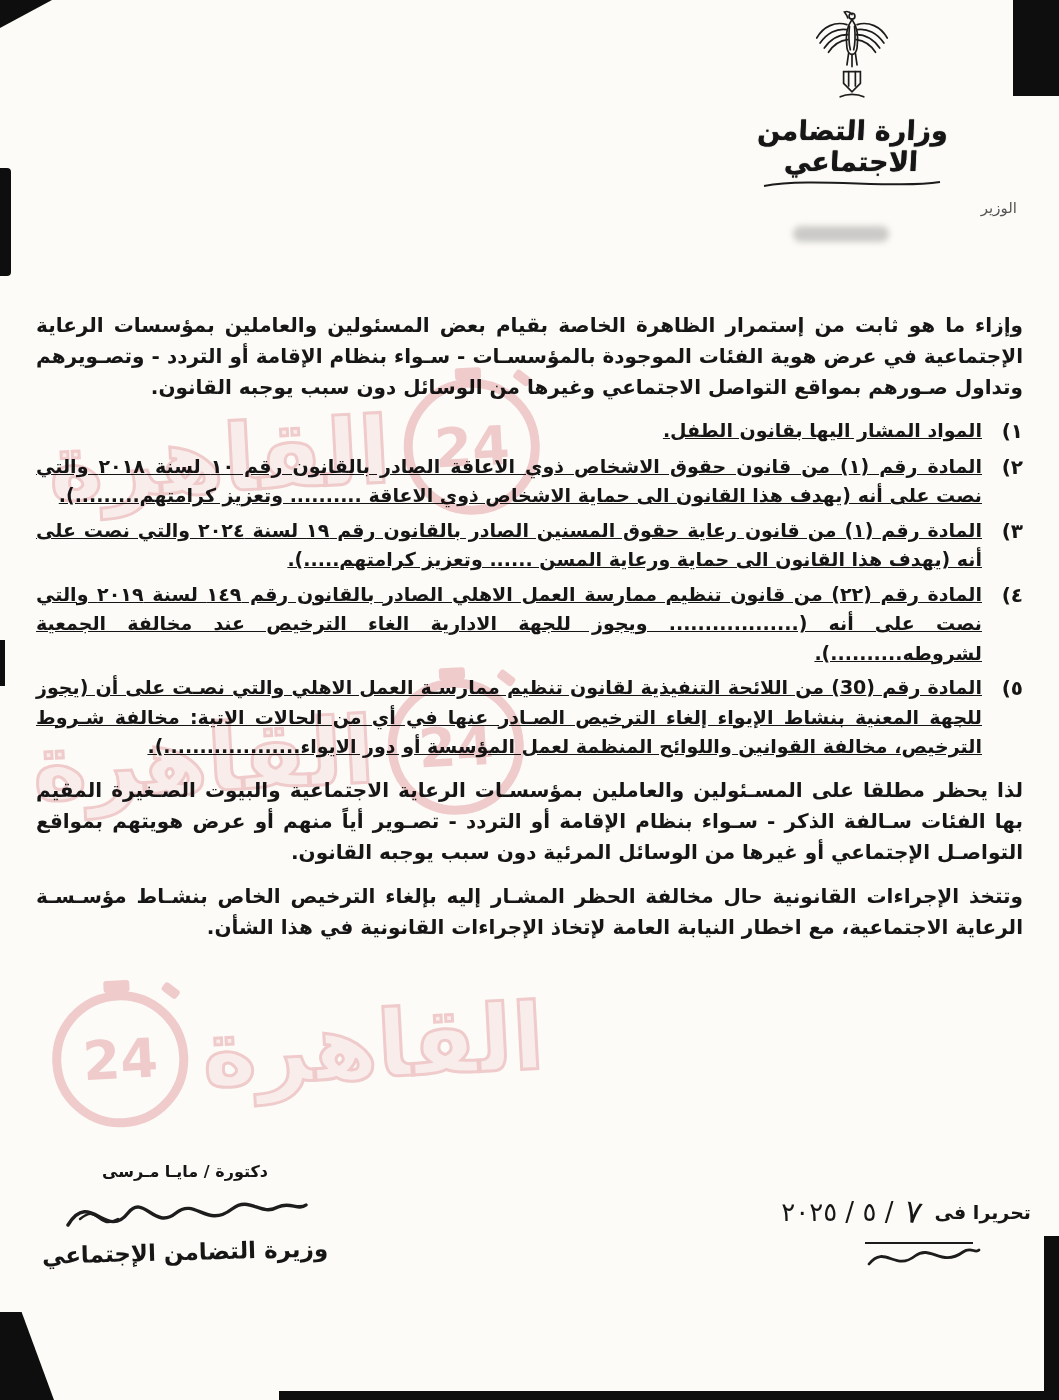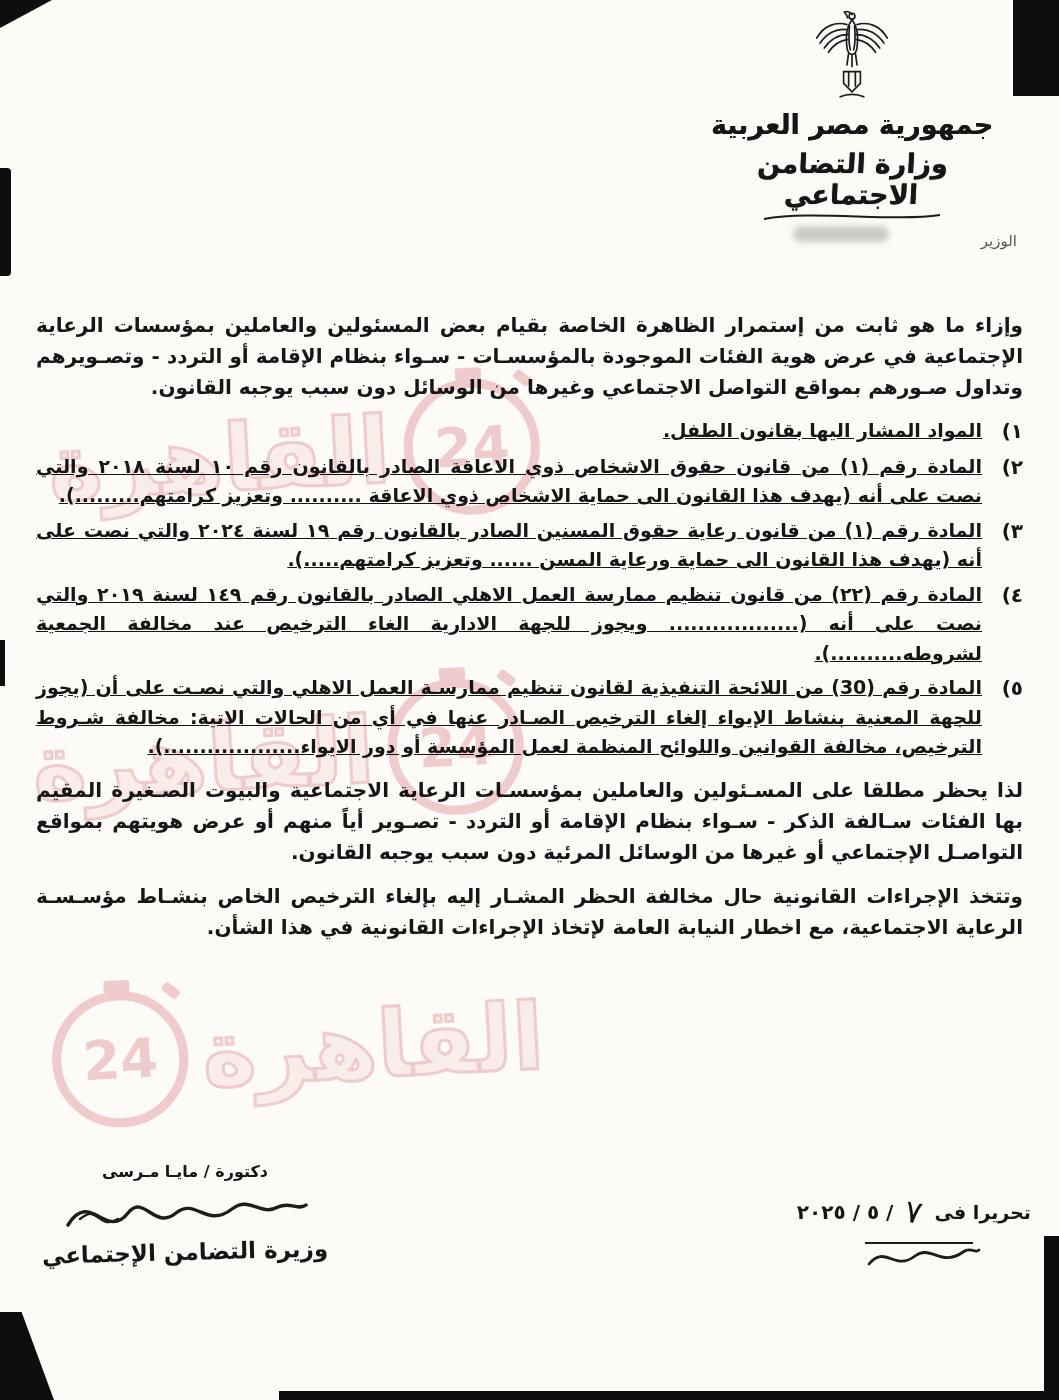--- a/index.html
+++ b/index.html
@@ -65,21 +65,21 @@
   .sig{position:absolute;top:1162px;left:30px;width:310px;text-align:center;z-index:2;}
   .sig-name{font-size:16px;font-weight:bold;letter-spacing:0;}
   .sig-scribble{display:block;margin:2px auto -6px;}
   .sig-title{font-size:23px;font-weight:bold;transform:rotate(-1.5deg);}
 
   
   .dateline{position:absolute;top:1196px;right:28px;width:250px;z-index:2;text-align:right;}
   .date-row{display:flex;align-items:center;gap:12px;justify-content:flex-start;}
   .date-label{font-size:19px;font-weight:bold;}
   .date-day{font-size:32px;font-weight:400;display:inline-block;transform:rotate(10deg);line-height:1;}
-  .date-rest{font-size:20px;font-weight:bold;}
+  .date-rest{font-size:26px;font-weight:normal;}
   .date-rule{width:108px;border-bottom:2.5px solid #1c1c1c;margin:14px 58px 0 0;}
   .date-scribble{display:block;margin:-6px 48px 0 0;}
 </style>
 </head>
 <body>
 
 <div class="page" dir="rtl">
 
   <div class="art art-tl"></div>
   <div class="art art-tr"></div>
@@ -124,21 +124,20 @@
       <path d="M55 34 C66 34 76 40 83 50"></path>
       <path d="M55 40 C64 41 72 46 78 55"></path>
       <path d="M46 56 L44 70"></path>
         <path d="M50 58 L50 72"></path>
         <path d="M54 56 L56 70"></path>
       <path d="M40 78 H60 V92 L50 102 L40 92 Z"></path>
       <path d="M46 78 V95"></path>
         <path d="M54 78 V95"></path>
       <path d="M36 108 C44 104 56 104 64 108"></path>
     </svg>
-    <div class="country">جمهورية مصر العربية</div>
     <div class="ministry">وزارة التضامن الاجتماعي</div>
     <svg class="ministry-flourish" width="180" height="10" viewBox="0 0 180 10">
       <path d="M2 7 C 50 -2 130 10 178 3" stroke="#1c1c1c" stroke-width="2" fill="none"></path>
     </svg>
     <div class="office">الوزير</div>
   </div>
   <div class="smudge"></div>
 
   <div class="body">
     <p class="para">وإزاء ما هو ثابت من إستمرار الظاهرة الخاصة بقيام بعض المسئولين والعاملين بمؤسسات الرعاية الإجتماعية في عرض هوية الفئات الموجودة بالمؤسسـات - سـواء بنظام الإقامة أو التردد - وتصـويرهم وتداول صـورهم بمواقع التواصل الاجتماعي وغيرها من الوسائل دون سبب يوجبه القانون.</p>

